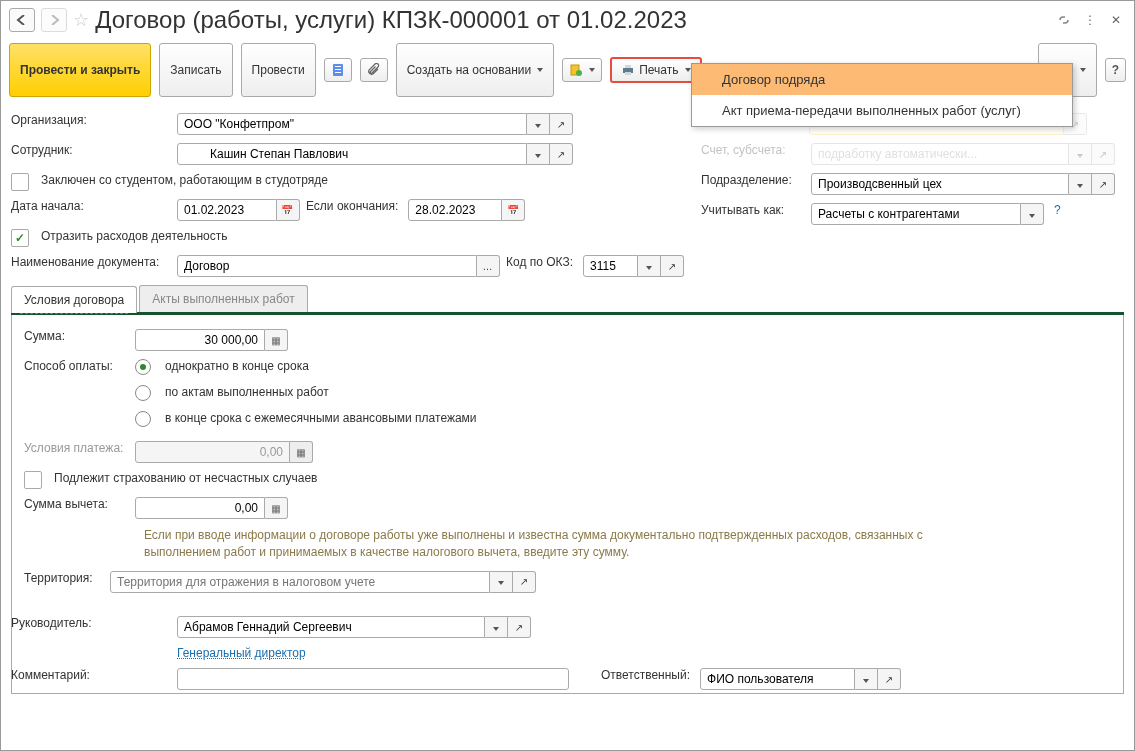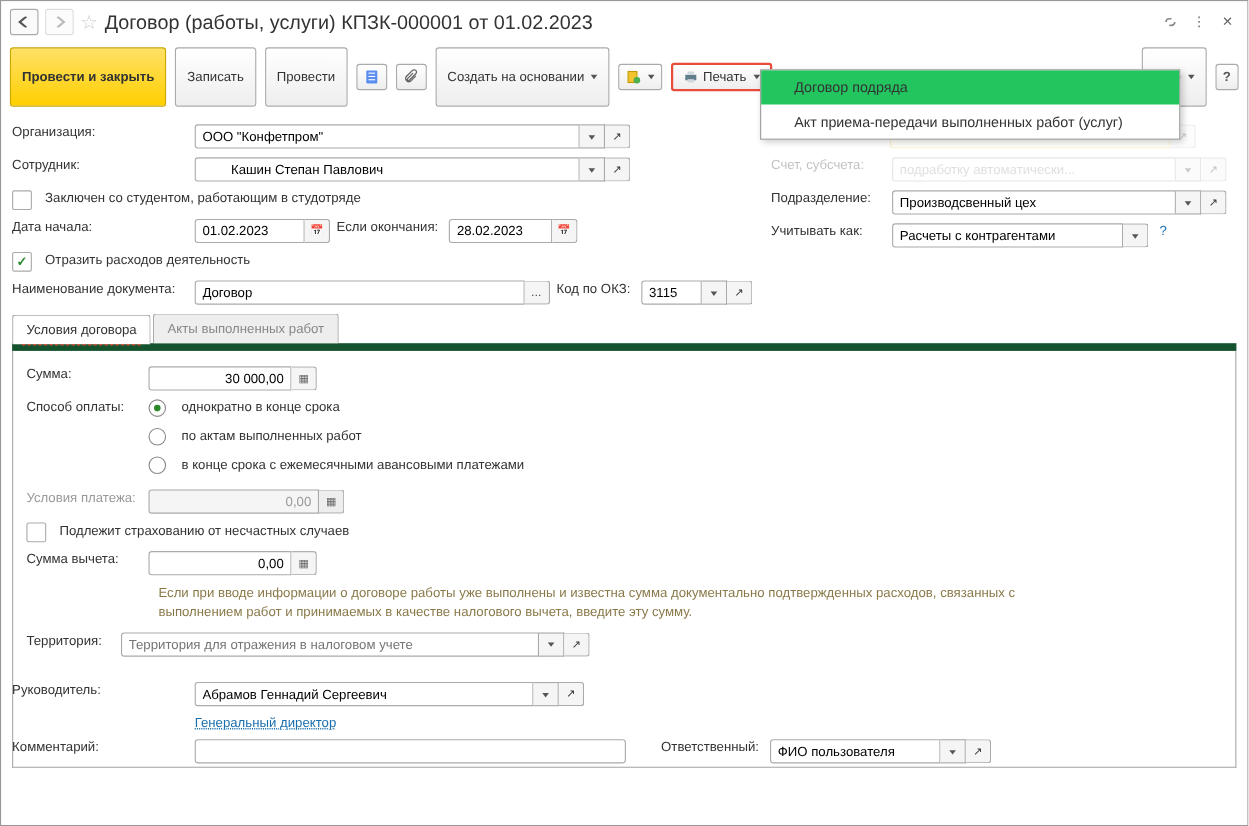--- a/index.html
+++ b/index.html
@@ -1,20 +1,20 @@
 <!DOCTYPE html>
 <html><head>
 <meta charset="utf-8">
 <style>
 html,body{margin:0;padding:0;font-family:Arial,sans-serif;font-size:12px;color:#333;background:#fff;}
 .window{width:1135px;height:751px;border:1px solid #999;box-sizing:border-box;position:relative;background:#fff;}
 .titlebar{display:flex;align-items:center;height:30px;padding:4px 8px;gap:6px;}
 .navbtn{width:24px;height:22px;border:1px solid #aaa;border-radius:3px;display:flex;align-items:center;justify-content:center;background:#fafafa;}
 .star{color:#ccc;font-size:18px;}
-.title{font-size:18px;font-weight:400;color:#333;}
+.title{font-size:24px;font-weight:400;color:#333;}
 .spacer{flex:1;}
 .ticon{width:20px;height:20px;display:flex;align-items:center;justify-content:center;color:#666;}
 .toolbar{display:flex;align-items:center;gap:8px;padding:4px 8px 10px 8px;position:relative;}
 .btn{border:1px solid #aaa;border-radius:3px;background:linear-gradient(#fff,#eee);padding:19px 10px;font-size:12px;display:inline-flex;align-items:center;gap:4px;cursor:pointer;white-space:nowrap;}
 .btn.yellow{background:linear-gradient(#ffe066,#ffcf00);border-color:#cca700;font-weight:bold;}
 .btn.icon{padding:4px 6px;}
 .btn.printer{border:2px solid #e74c3c;padding:4px 9px;}
 .caret{width:0;height:0;border-left:3px solid transparent;border-right:3px solid transparent;border-top:4px solid #555;display:inline-block;margin-left:2px;}
 .form-area{position:relative;padding:6px 10px;}
 .row{display:flex;align-items:flex-start;margin-bottom:8px;gap:6px;}
@@ -22,33 +22,33 @@
 .label.short{width:auto;padding-right:4px;}
 .field{display:flex;align-items:stretch;}
 .input{border:1px solid #aaa;border-radius:3px 0 0 3px;padding:3px 6px;font-size:12px;background:#fff;height:22px;box-sizing:border-box;}
 .input.ro{color:#999;}
 .btn-seg{border:1px solid #aaa;border-left:0;width:22px;display:flex;align-items:center;justify-content:center;background:#f5f5f5;font-size:10px;}
 .btn-seg:last-child{border-radius:0 3px 3px 0;}
 .btn-seg.ellipsis{letter-spacing:1px;}
 .cb{width:16px;height:16px;border:1px solid #aaa;border-radius:2px;margin-right:6px;display:inline-flex;align-items:center;justify-content:center;}
 .cb.checked::after{content:"✓";color:#2a8a2a;font-weight:bold;}
 .right-col{position:absolute;left:700px;top:6px;width:420px;}
-.tabs{display:flex;border-bottom:7px solid #14532d;margin:6px 0 0 0;}
+.tabs{display:flex;border-bottom:3px solid #14532d;margin:6px 0 0 0;}
 .tab{padding:6px 12px;border:1px solid #aaa;border-bottom:none;border-radius:3px 3px 0 0;background:#eee;color:#888;margin-right:2px;}
 .tab.active{background:#fff;color:#333;position:relative;top:1px;}
 .tab.active::after{content:"";position:absolute;bottom:-1px;left:8px;right:8px;border-bottom:1px dashed #e74c3c;}
 .tabbody{border:1px solid #aaa;border-top:none;padding:14px 12px;min-height:350px;}
 .radio{width:14px;height:14px;border:1px solid #888;border-radius:50%;margin-right:8px;display:inline-flex;align-items:center;justify-content:center;}
 .radio.checked::after{content:"";width:6px;height:6px;background:#2a8a2a;border-radius:50%;}
 .hint{color:#888;font-size:12px;line-height:1.4;margin-left:120px;max-width:780px;color:#8a7a4a;}
 .link{color:#1a6fb0;text-decoration:underline dotted;cursor:pointer;}
 .footer{position:absolute;bottom:10px;left:10px;right:10px;}
 .print-menu{position:absolute;left:690px;top:62px;width:380px;border:1px solid #999;background:#fff;box-shadow:2px 2px 6px rgba(0,0,0,0.2);z-index:10;}
 .print-item{padding:8px 30px;font-size:13px;cursor:pointer;}
-.print-item.sel{background:#22c55e;}
+.print-item.sel{background:#fdba74;}
 .small-label{color:#999;}
 .num-input{text-align:right;}
 .date-icon::before{content:"📅";font-size:10px;}
 .calc-icon::before{content:"▦";font-size:10px;color:#666;}
 .open-icon::before{content:"↗";font-size:10px;}
 .dd-icon::before{content:"";display:inline-block;border-left:3px solid transparent;border-right:3px solid transparent;border-top:4px solid #555;}
 .q{font-weight:bold;color:#555;}
 svg{display:block;}
 </style>
 </head>

